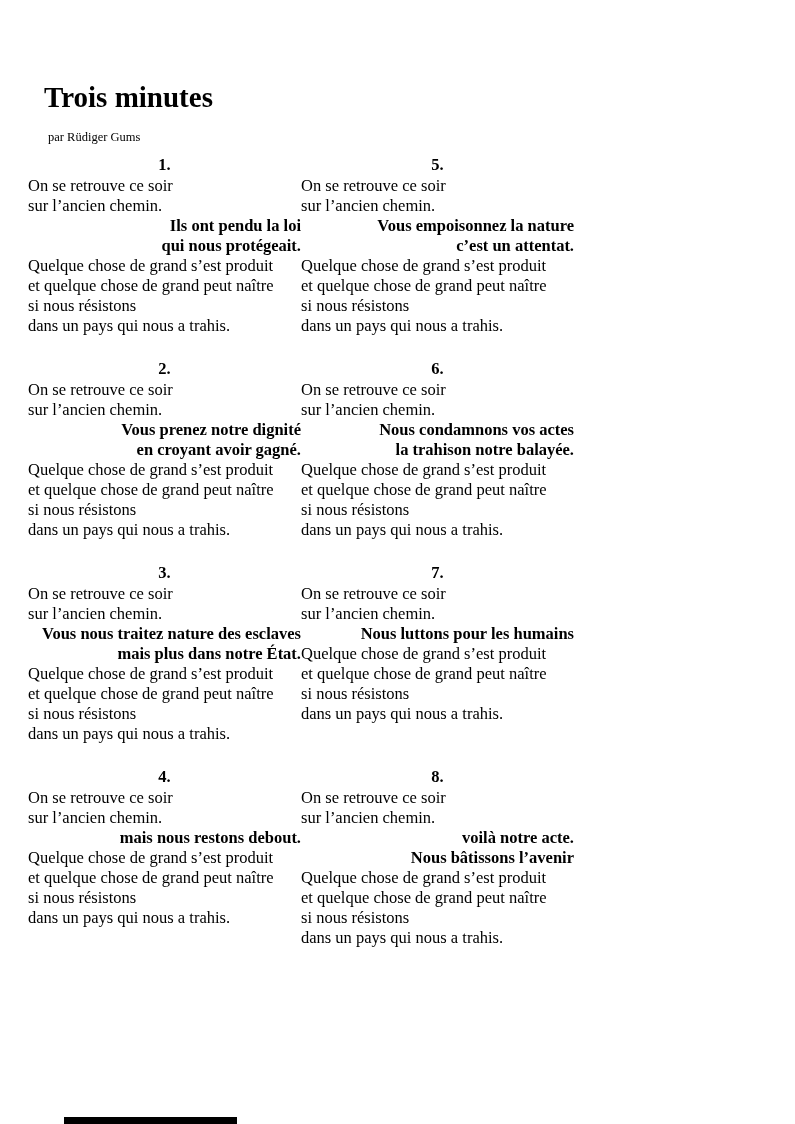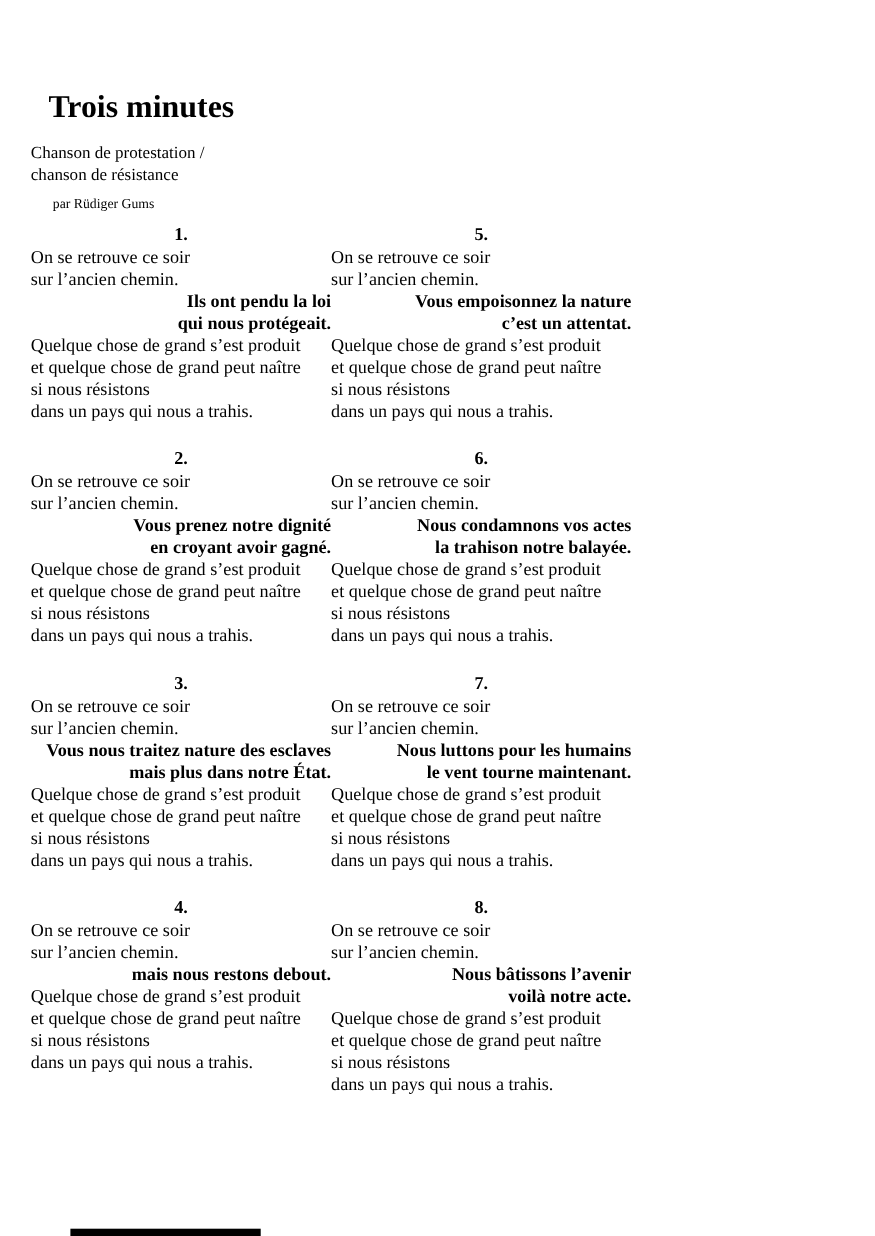--- a/index.html
+++ b/index.html
@@ -66,24 +66,20 @@
     width: 173px;
     height: 7px;
     background: #000000;
   }
 </style>
 </head>
 <body>
 
 <div class="content">
   <h1 class="doc-title">Trois minutes</h1>
-  <div class="subtitle">
-    <div>Chanson de protestation /</div>
-    <div>chanson de résistance</div>
-  </div>
   <div class="author">par Rüdiger Gums</div>
 
   <div class="verses-grid">
       <div class="verse">
         <div class="verse-number">1.</div>
         <div class="verse-line">On se retrouve ce soir</div>
         <div class="verse-line">sur l’ancien chemin.</div>
         <div class="verse-line bold">Ils ont pendu la loi</div>
         <div class="verse-line bold">qui nous protégeait.</div>
         <div class="verse-line">Quelque chose de grand s’est produit</div>
@@ -143,32 +139,31 @@
         <div class="verse-line">Quelque chose de grand s’est produit</div>
         <div class="verse-line">et quelque chose de grand peut naître</div>
         <div class="verse-line">si nous résistons</div>
         <div class="verse-line">dans un pays qui nous a trahis.</div>
       </div>
       <div class="verse">
         <div class="verse-number">7.</div>
         <div class="verse-line">On se retrouve ce soir</div>
         <div class="verse-line">sur l’ancien chemin.</div>
         <div class="verse-line bold">Nous luttons pour les humains</div>
-        <div class="verse-line bold">le vent tourne maintenant.</div>
         <div class="verse-line">Quelque chose de grand s’est produit</div>
         <div class="verse-line">et quelque chose de grand peut naître</div>
         <div class="verse-line">si nous résistons</div>
         <div class="verse-line">dans un pays qui nous a trahis.</div>
       </div>
       <div class="verse">
         <div class="verse-number">8.</div>
         <div class="verse-line">On se retrouve ce soir</div>
         <div class="verse-line">sur l’ancien chemin.</div>
+        <div class="verse-line bold">voilà notre acte.</div>
         <div class="verse-line bold">Nous bâtissons l’avenir</div>
-        <div class="verse-line bold">voilà notre acte.</div>
         <div class="verse-line">Quelque chose de grand s’est produit</div>
         <div class="verse-line">et quelque chose de grand peut naître</div>
         <div class="verse-line">si nous résistons</div>
         <div class="verse-line">dans un pays qui nous a trahis.</div>
       </div>
     </div>
 </div>
 
 <div class="bottom-bar"></div>
 

